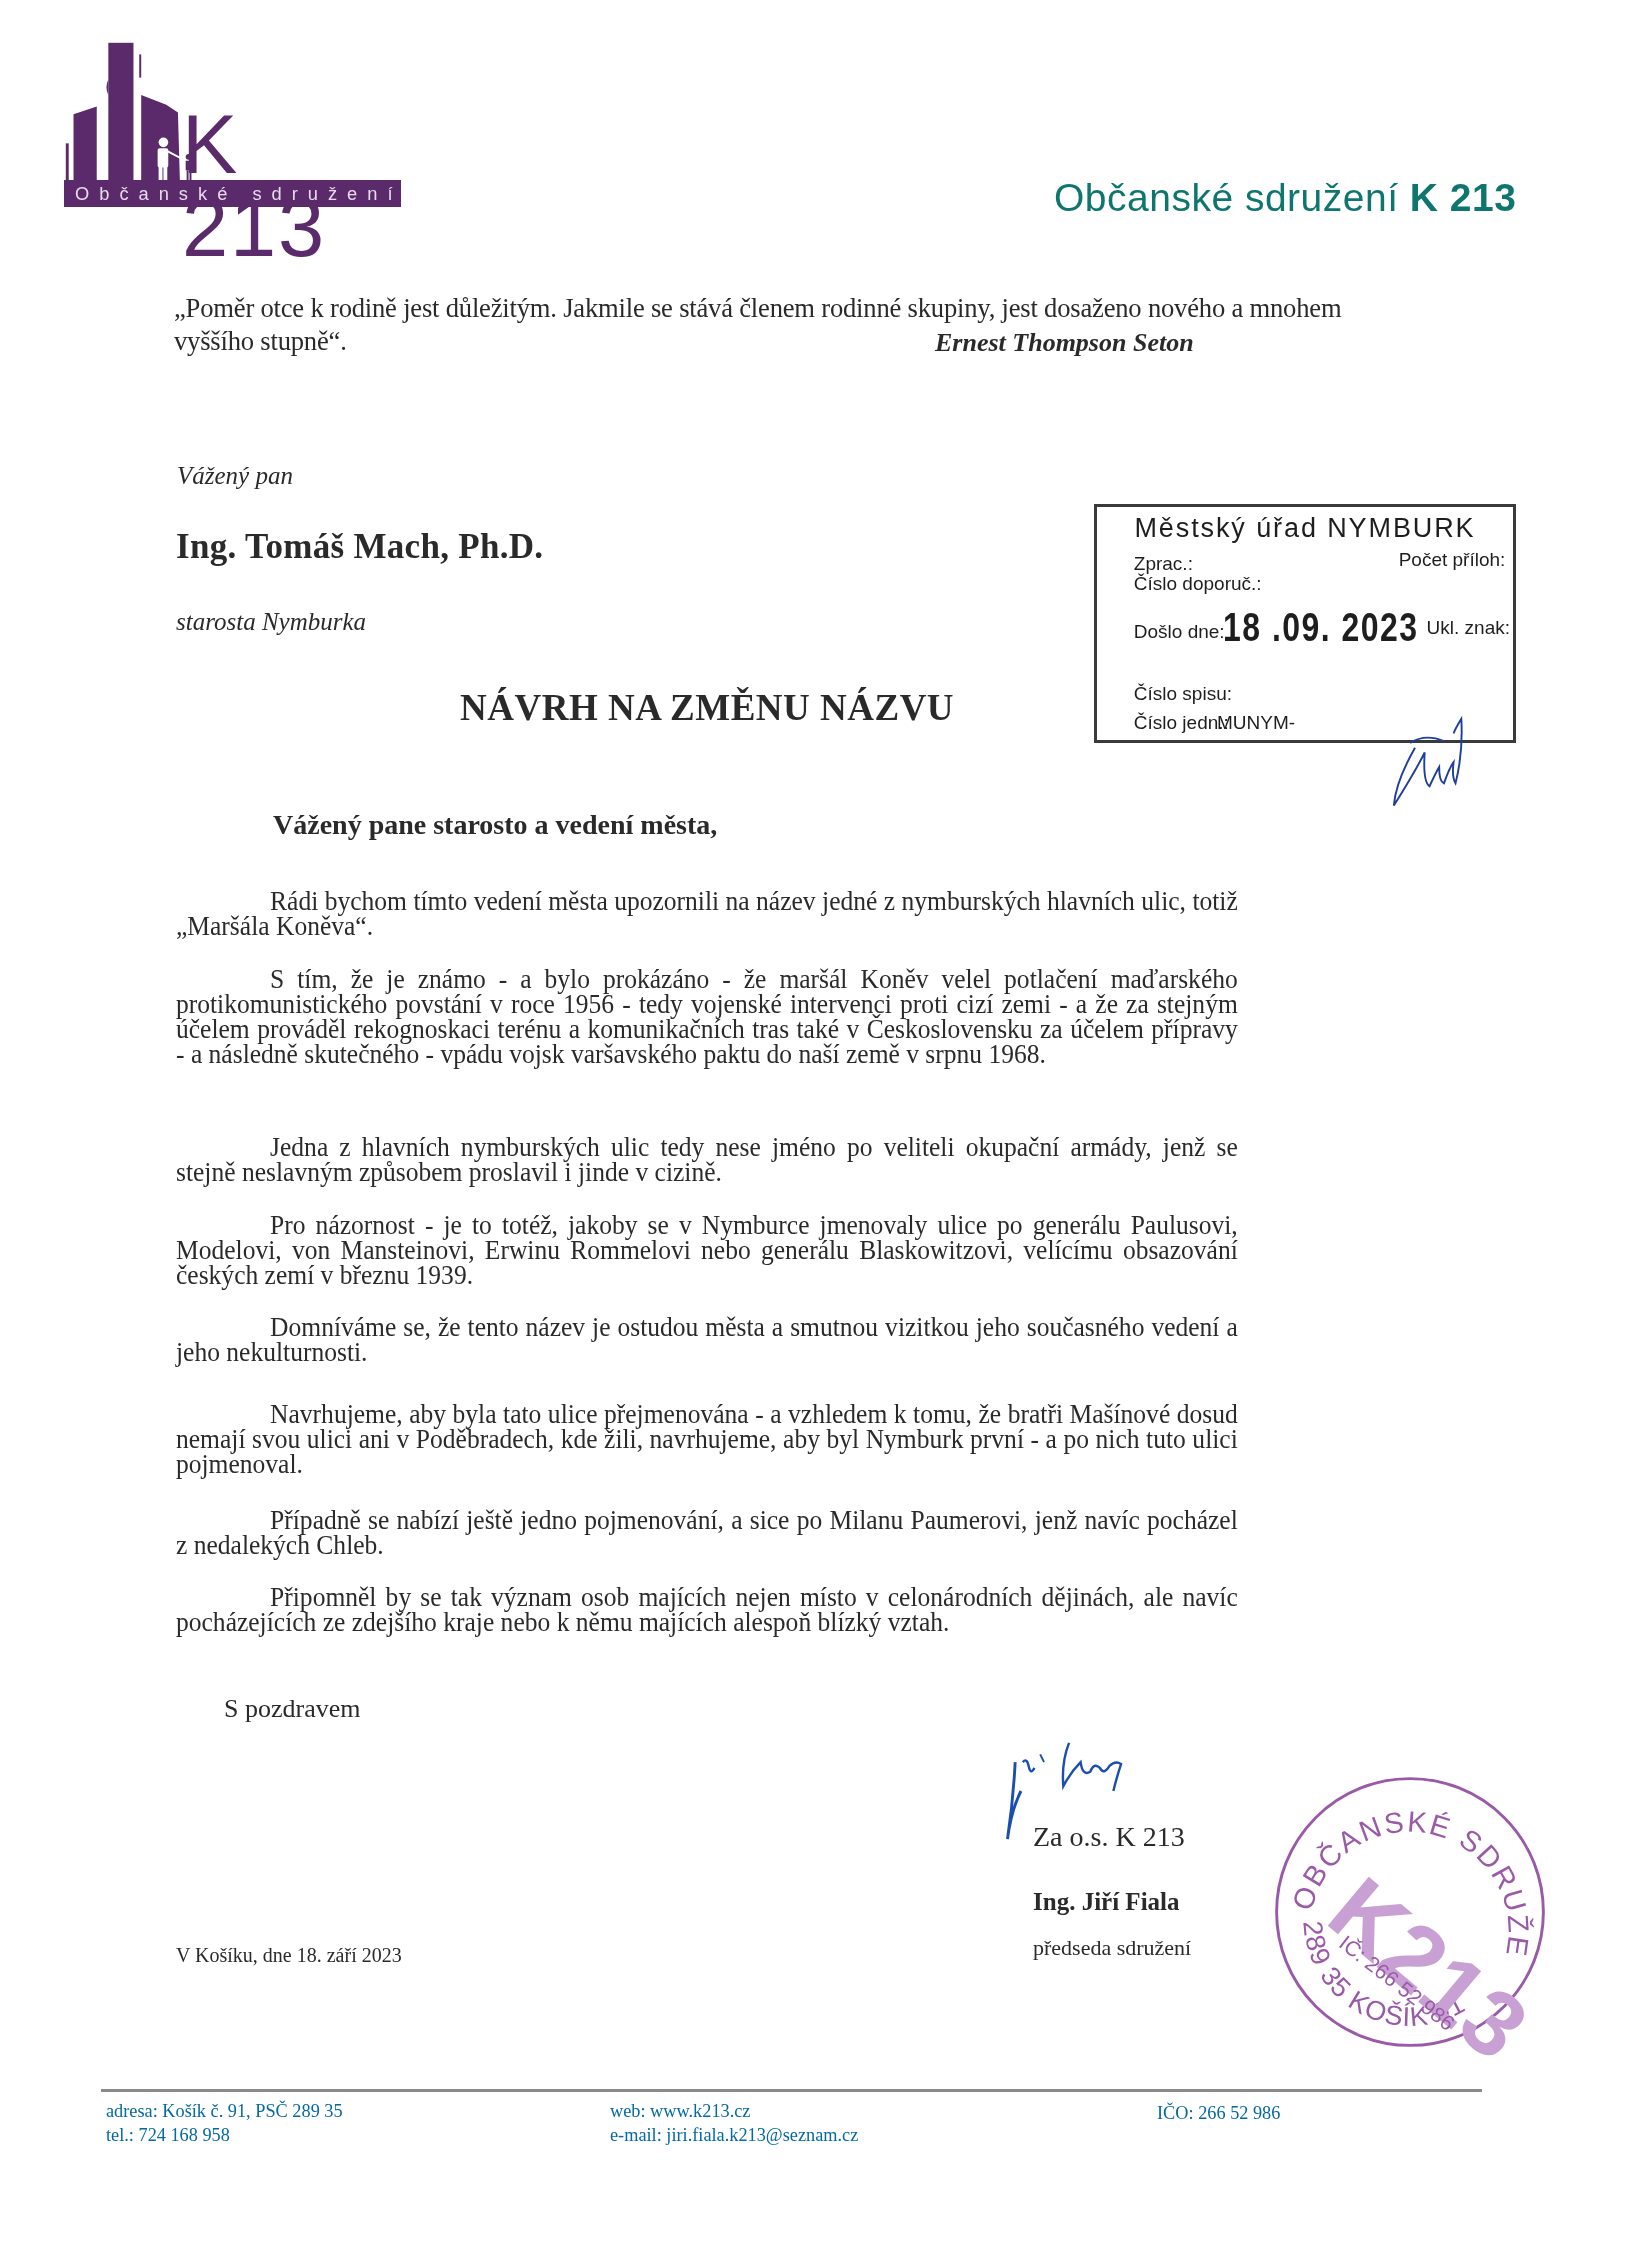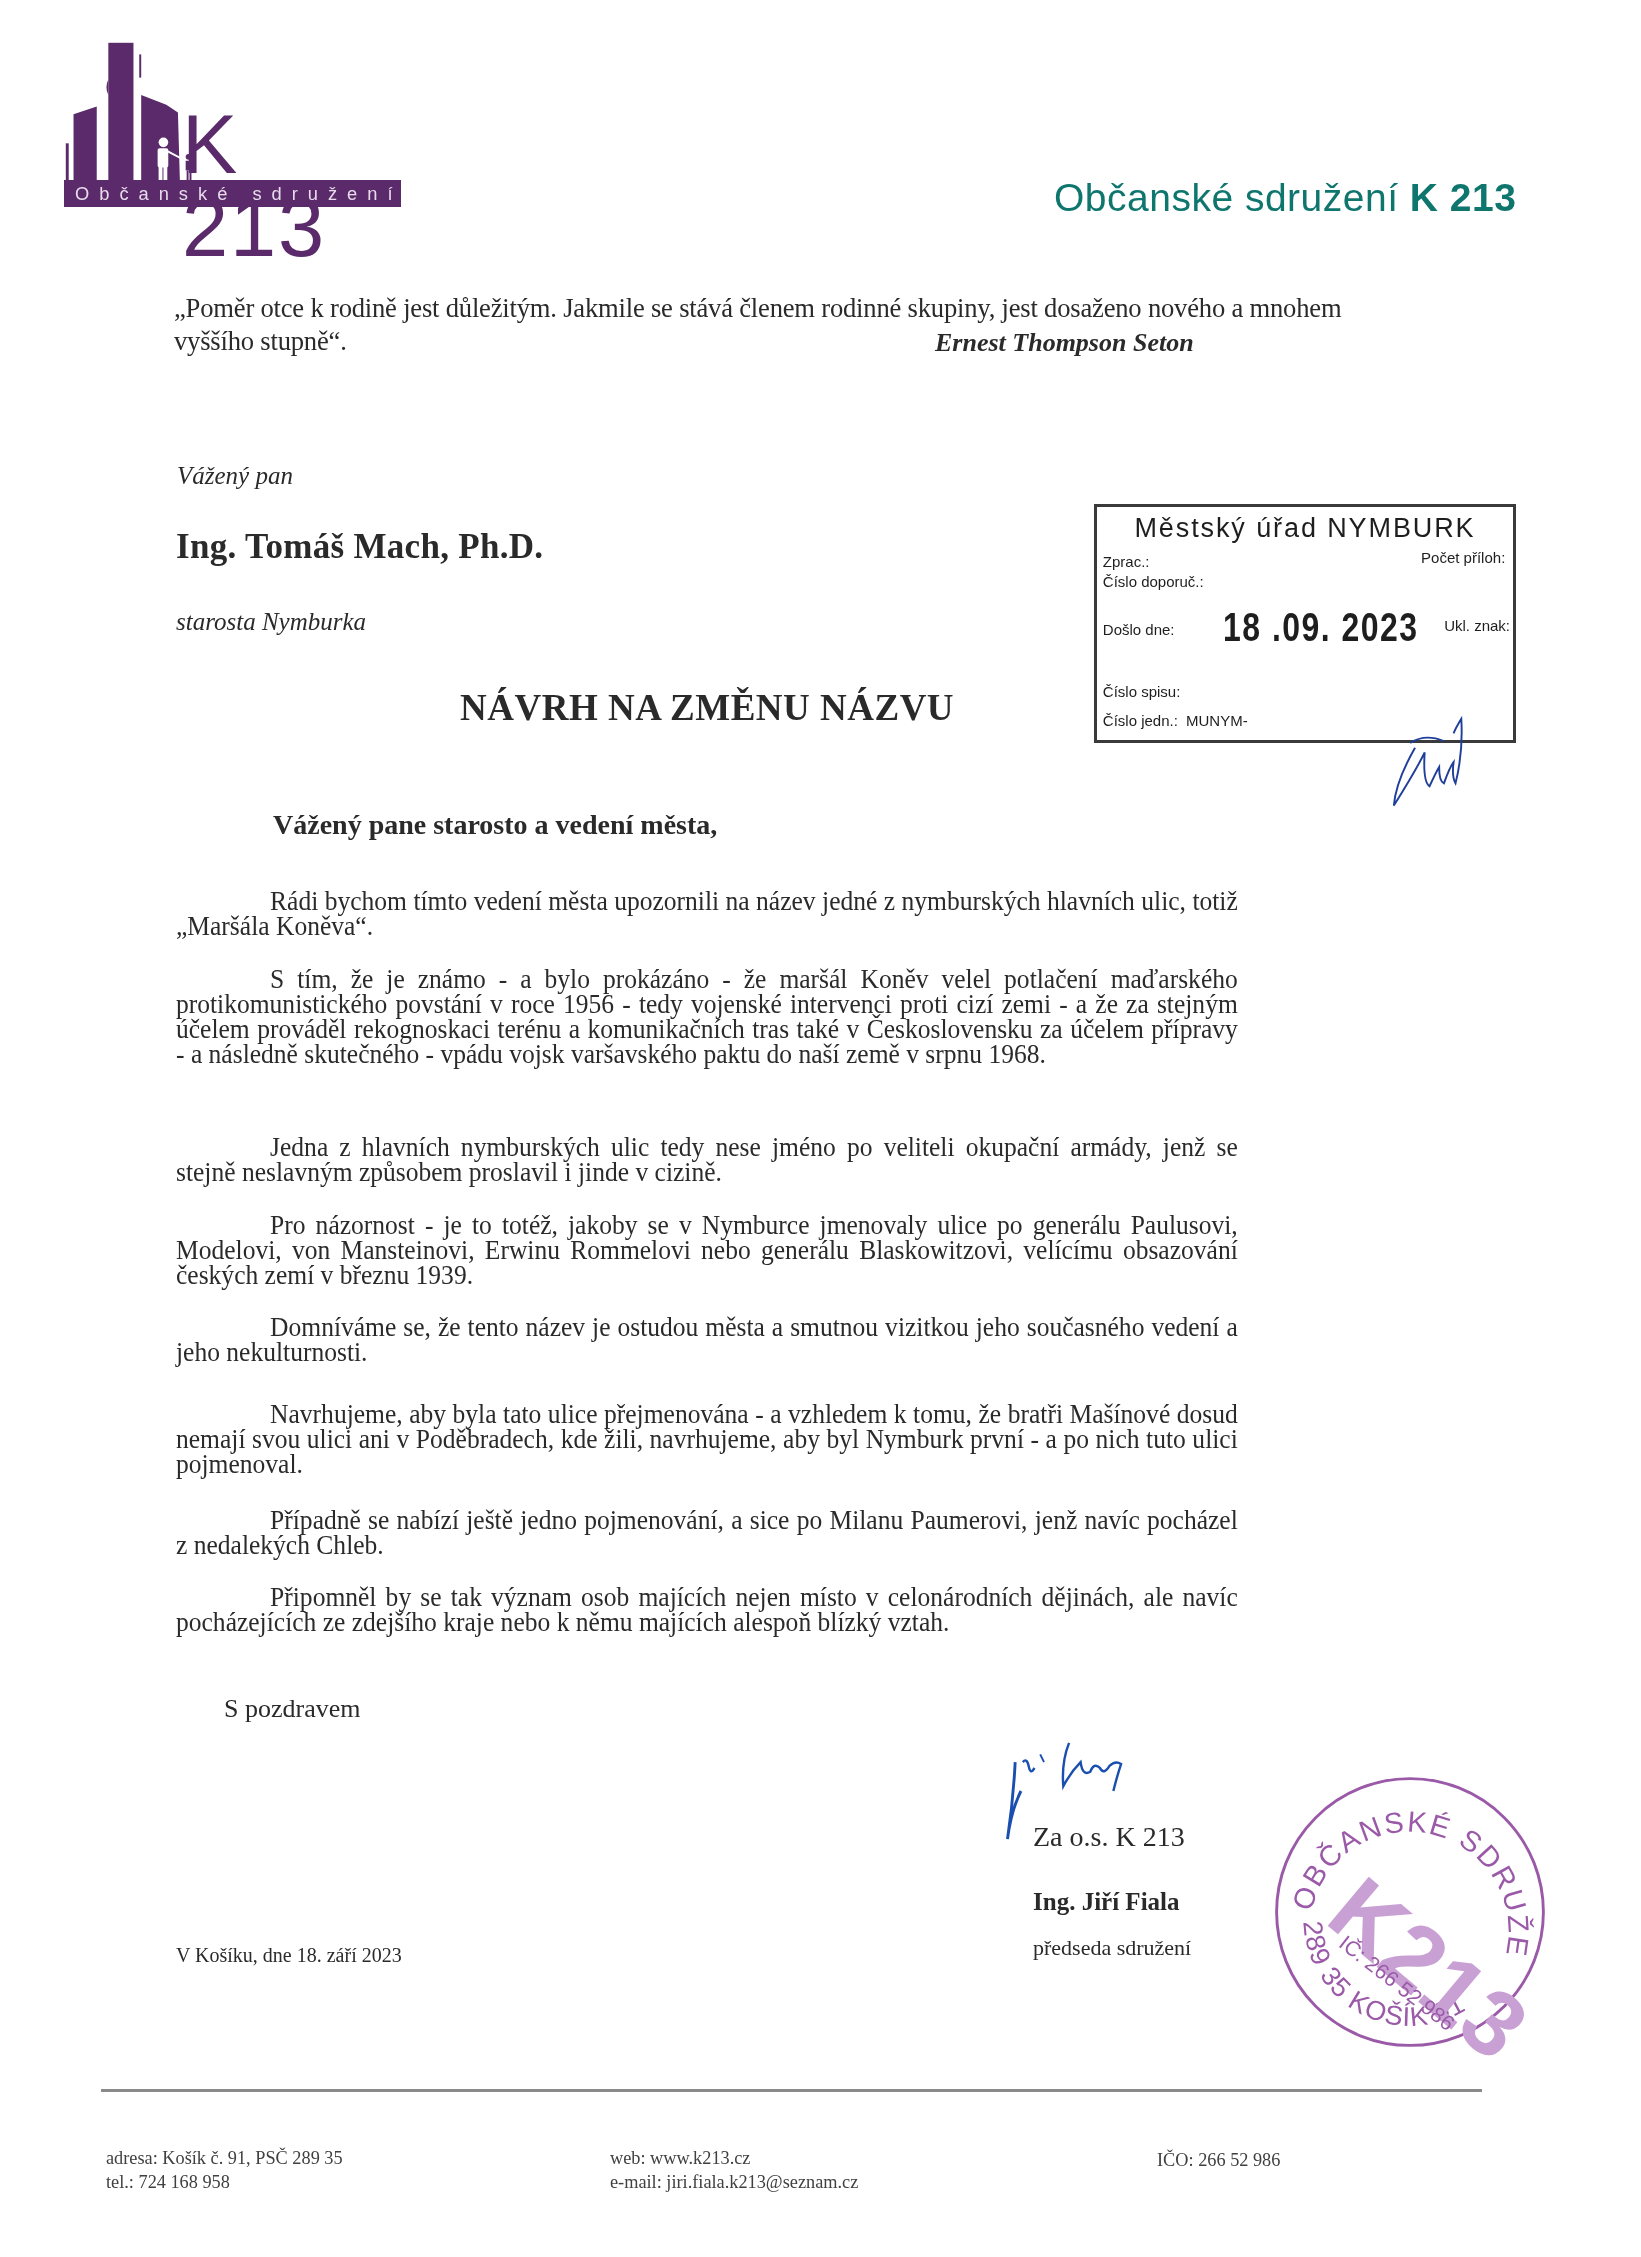--- a/index.html
+++ b/index.html
@@ -22,42 +22,42 @@
   .quote-author { left: 935px; top: 328px; font-size: 26px; font-style: italic; font-weight: bold; }
 
   .salutation-top { left: 177px; top: 462px; font-size: 25px; font-style: italic; }
   .recipient-name { left: 176px; top: 527px; font-size: 35px; font-weight: bold; letter-spacing: 0.3px; }
   .recipient-role { left: 176px; top: 608px; font-size: 25px; font-style: italic; }
   .doc-title { left: 460px; top: 686px; font-size: 37px; font-weight: bold; letter-spacing: 0.5px; }
 
   
   .reg-stamp { left: 1094px; top: 504px; width: 422px; height: 239px; border: 3.9px solid #3a3a3a; box-sizing: border-box; color: #1e1e1e; padding-left: 26px; }
   .reg-title { left: 0; width: 100%; top: 5.8px; text-align: center; font-size: 27px; letter-spacing: 1.9px; }
-  .reg-lbl { font-size: 15px; white-space: nowrap; }
+  .reg-lbl { font-size: 19px; white-space: nowrap; margin-left: 31px; }
   .reg-date { left: 126px; top: 97px; font-size: 41px; font-weight: bold; letter-spacing: 1.9px; transform: scaleX(0.78); transform-origin: left top; white-space: nowrap; }
   .reg-sign { left: 1386px; top: 714px; }
 
   .greeting { left: 273px; top: 809px; font-size: 28px; font-weight: bold; }
 
   .body-par { left: 176px; width: 1106px; font-size: 26.6px; line-height: 25px; text-align: justify; transform: scaleX(0.96); transform-origin: left top; }
   .body-par .indent { display: inline-block; width: 98px; }
 
   .closing { left: 224px; top: 1694px; font-size: 26px; }
 
   .sig-block { left: 1033px; margin-top: 23px; }
   .sig-za { top: 1798px; font-size: 28px; }
   .sig-name { top: 1865px; font-size: 25px; font-weight: bold; }
   .sig-role { top: 1912px; font-size: 22px; }
 
   .place-date { left: 176px; top: 1944px; font-size: 20px; }
 
   .round-stamp { left: 1265px; top: 1767px; width: 290px; height: 290px; }
 
   .footer-line { left: 101px; top: 2089px; width: 1381px; height: 2.9px; background: #8a8a8a; }
-  .foot { font-size: 18.3px; color: #404040; line-height: 24px; white-space: nowrap; margin-top: 47px; }
+  .foot { font-size: 18.3px; color: #0369a1; line-height: 24px; white-space: nowrap; }
 </style>
 </head>
 <body>
 
 <div class="abs" id="logo">
   <svg class="abs" style="left:0;top:0" width="348" height="174" viewBox="0 0 360 180">
 
     <rect x="50" y="6" width="26" height="146" fill="#5a2a6a"></rect>
     <path d="M50 44 Q46 52 50 60 Z" fill="#5a2a6a"></path>
 

